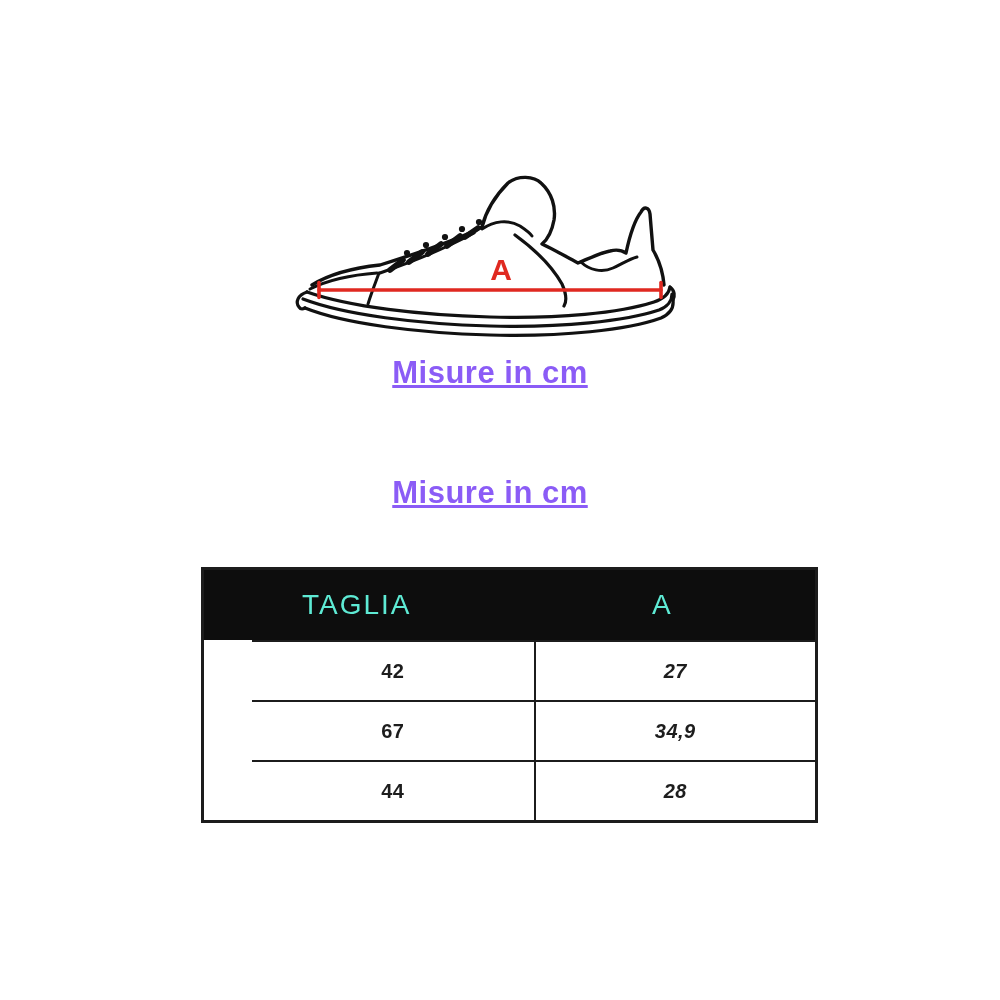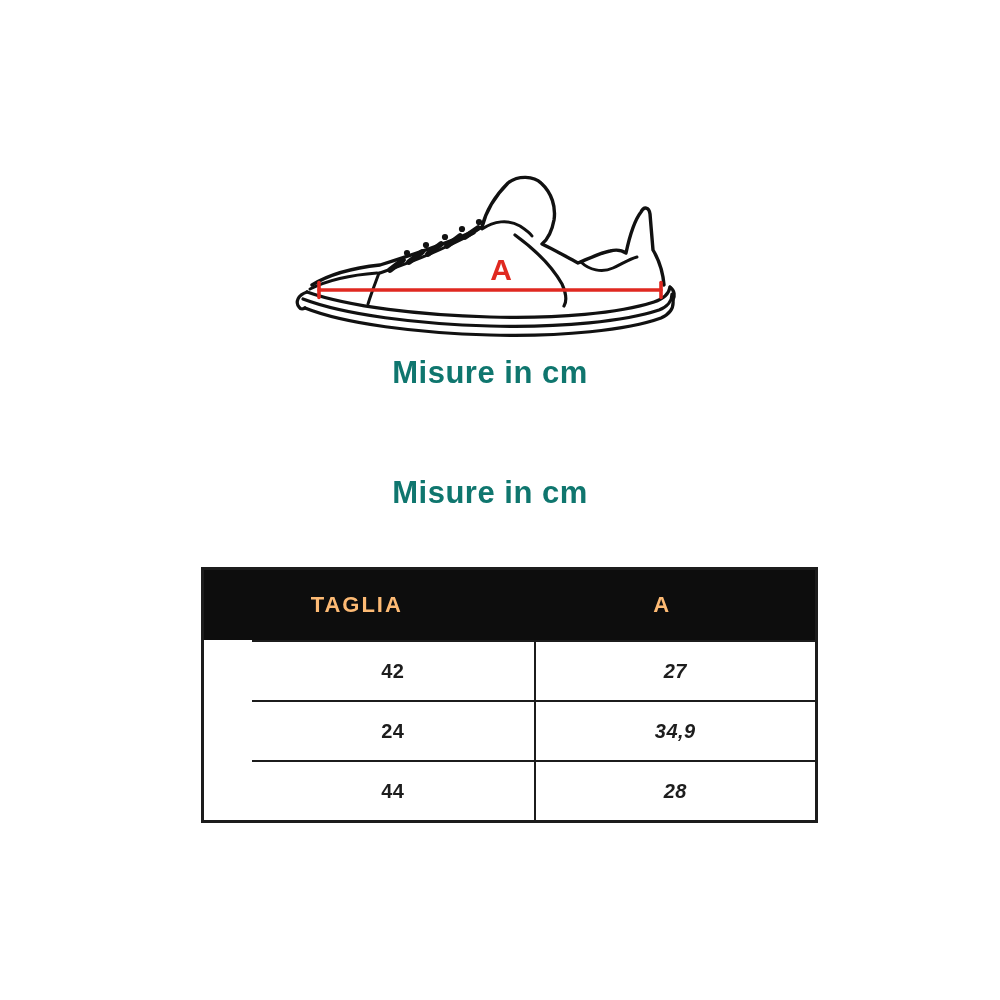--- a/index.html
+++ b/index.html
@@ -23,22 +23,23 @@
   }
 
   
   .caption {
     position: absolute;
     left: 240px;
     width: 500px;
     text-align: center;
     font-size: 31px;
     font-weight: 700;
-    color: #0f766e;
+    color: #8b5cf6;
     letter-spacing: 0.5px;
+    text-decoration: underline;
   }
   .caption-1 { top: 355px; }
   .caption-2 { top: 475px; }
 
   
   .size-table {
     position: absolute;
     left: 201px;
     top: 567px;
     width: 617px;
@@ -48,23 +49,23 @@
   .table-header {
     display: grid;
     grid-template-columns: 1fr 1fr;
     background: #0d0d0d;
     height: 70px;
   }
   .table-header .cell {
     display: flex;
     align-items: center;
     justify-content: center;
-    color: #fdba74;
-    font-size: 22px;
-    font-weight: 700;
+    color: #5eead4;
+    font-size: 28px;
+    font-weight: 400;
     letter-spacing: 2px;
   }
   .table-row {
     display: grid;
     grid-template-columns: 1fr 1fr;
     height: 60px;
     border-top: 2.5px solid #1c1c1c;
     background: #ffffff;
     margin-left: 48px;
   }
@@ -149,21 +150,21 @@
   <div class="size-table">
     <div class="table-header">
       <div class="cell">TAGLIA</div>
       <div class="cell">A</div>
     </div>
     <div class="table-row">
       <div class="cell">42</div>
       <div class="cell">27</div>
     </div>
     <div class="table-row">
-      <div class="cell">24</div>
+      <div class="cell">67</div>
       <div class="cell">34,9</div>
     </div>
     <div class="table-row">
       <div class="cell">44</div>
       <div class="cell">28</div>
     </div>
   </div>
 
 </div>
 

